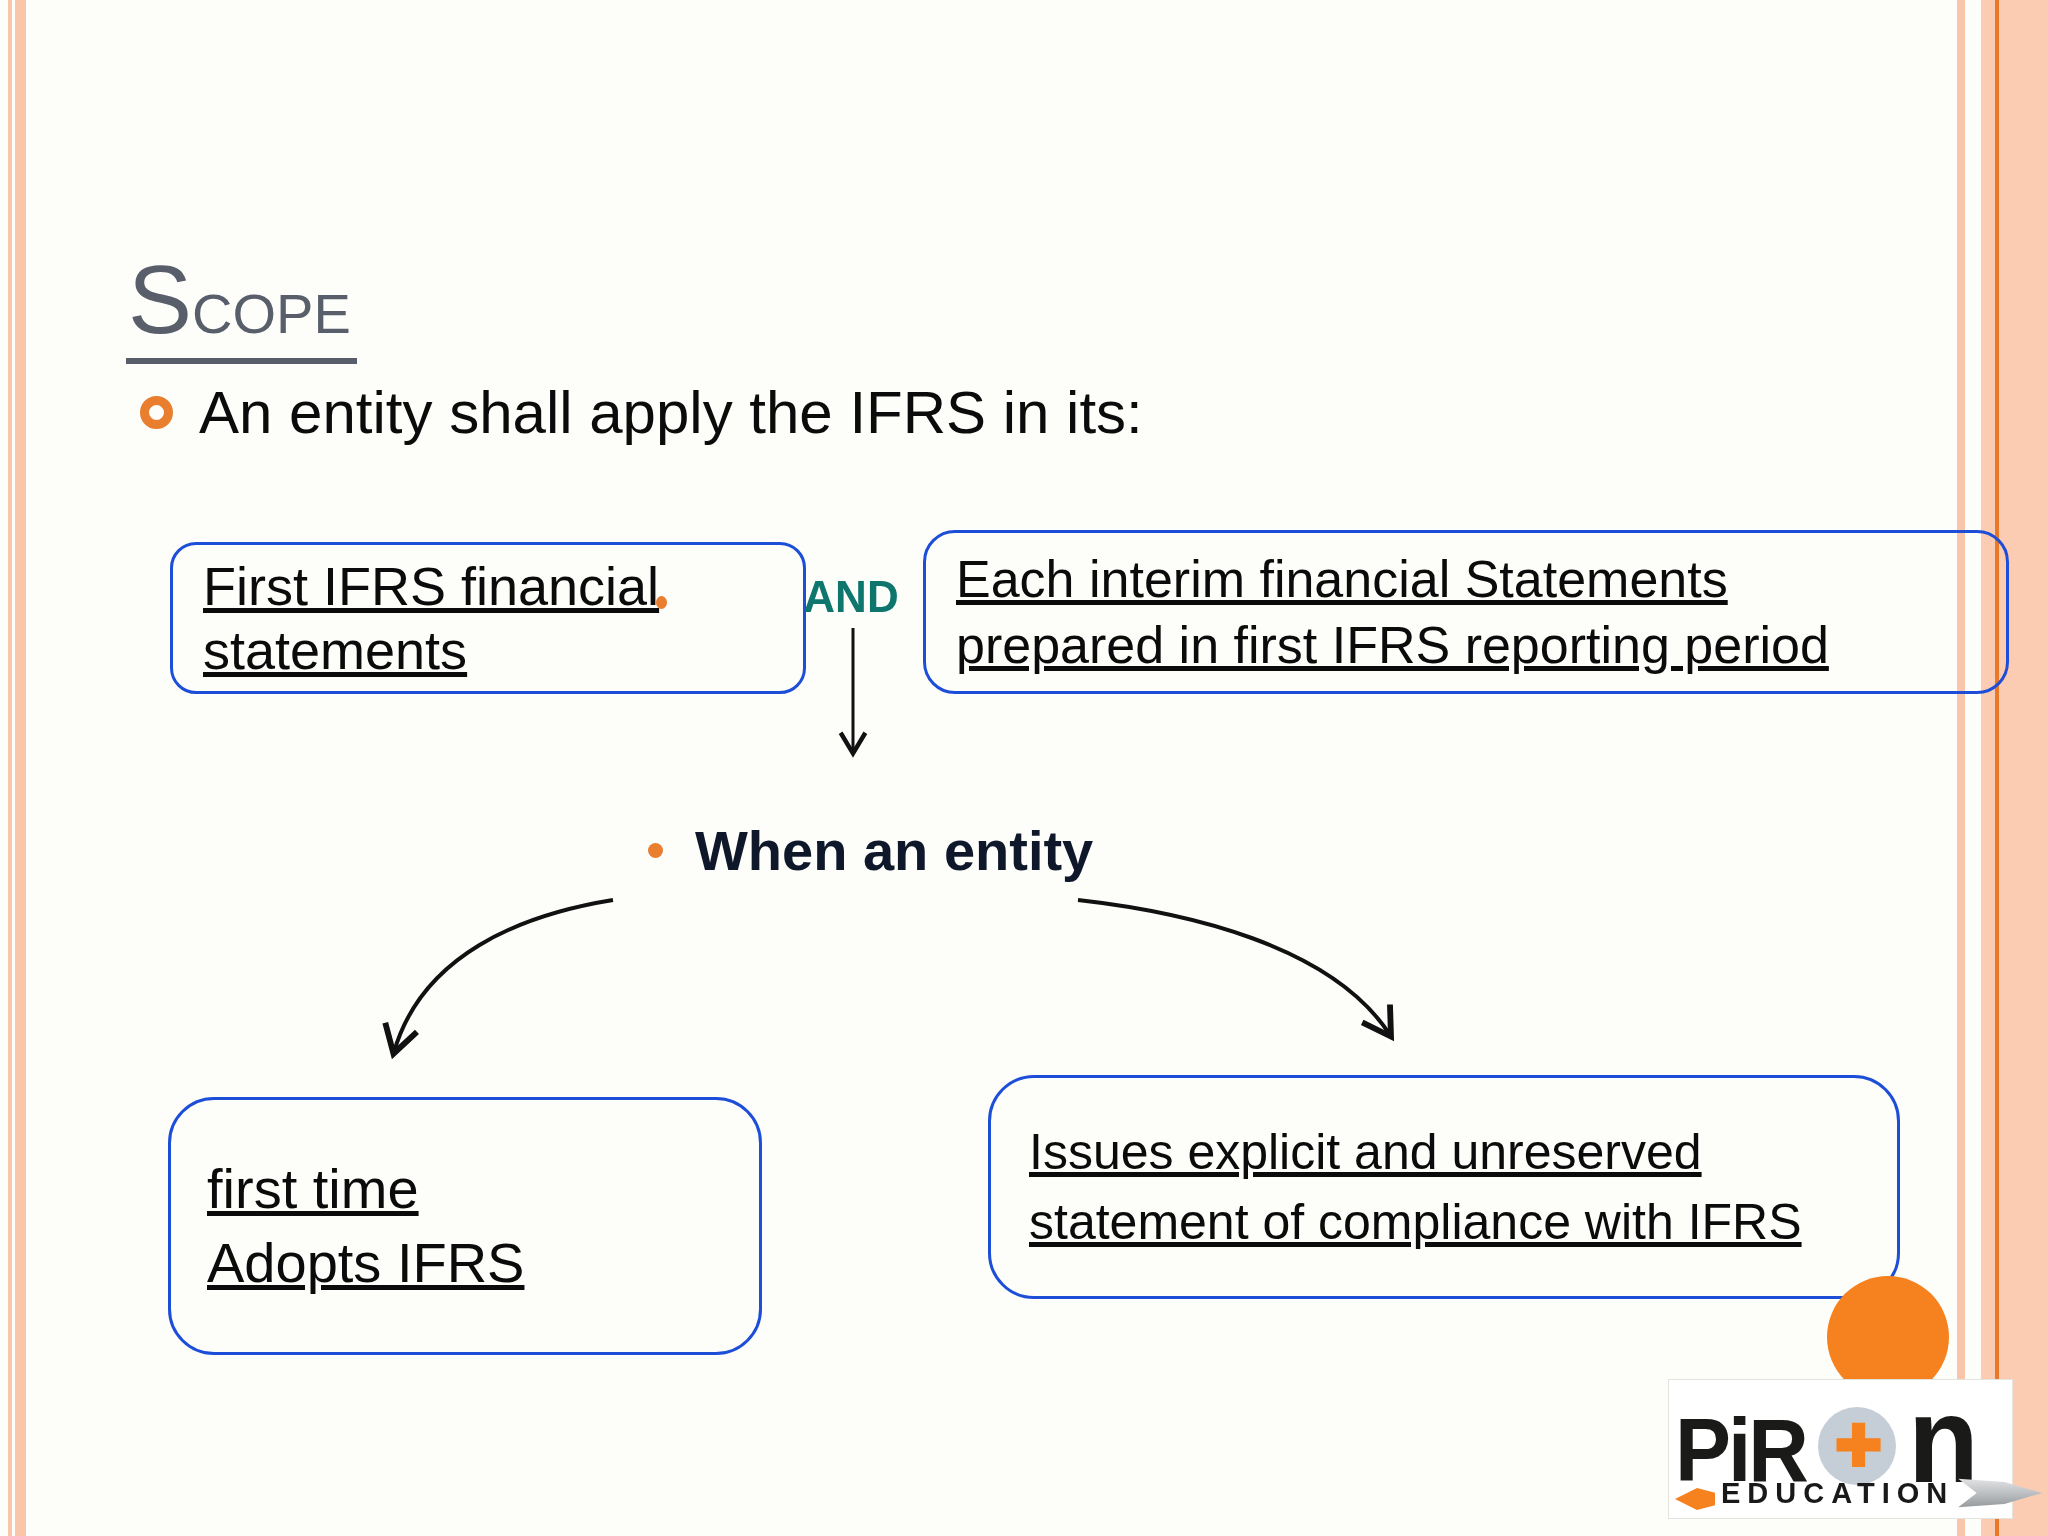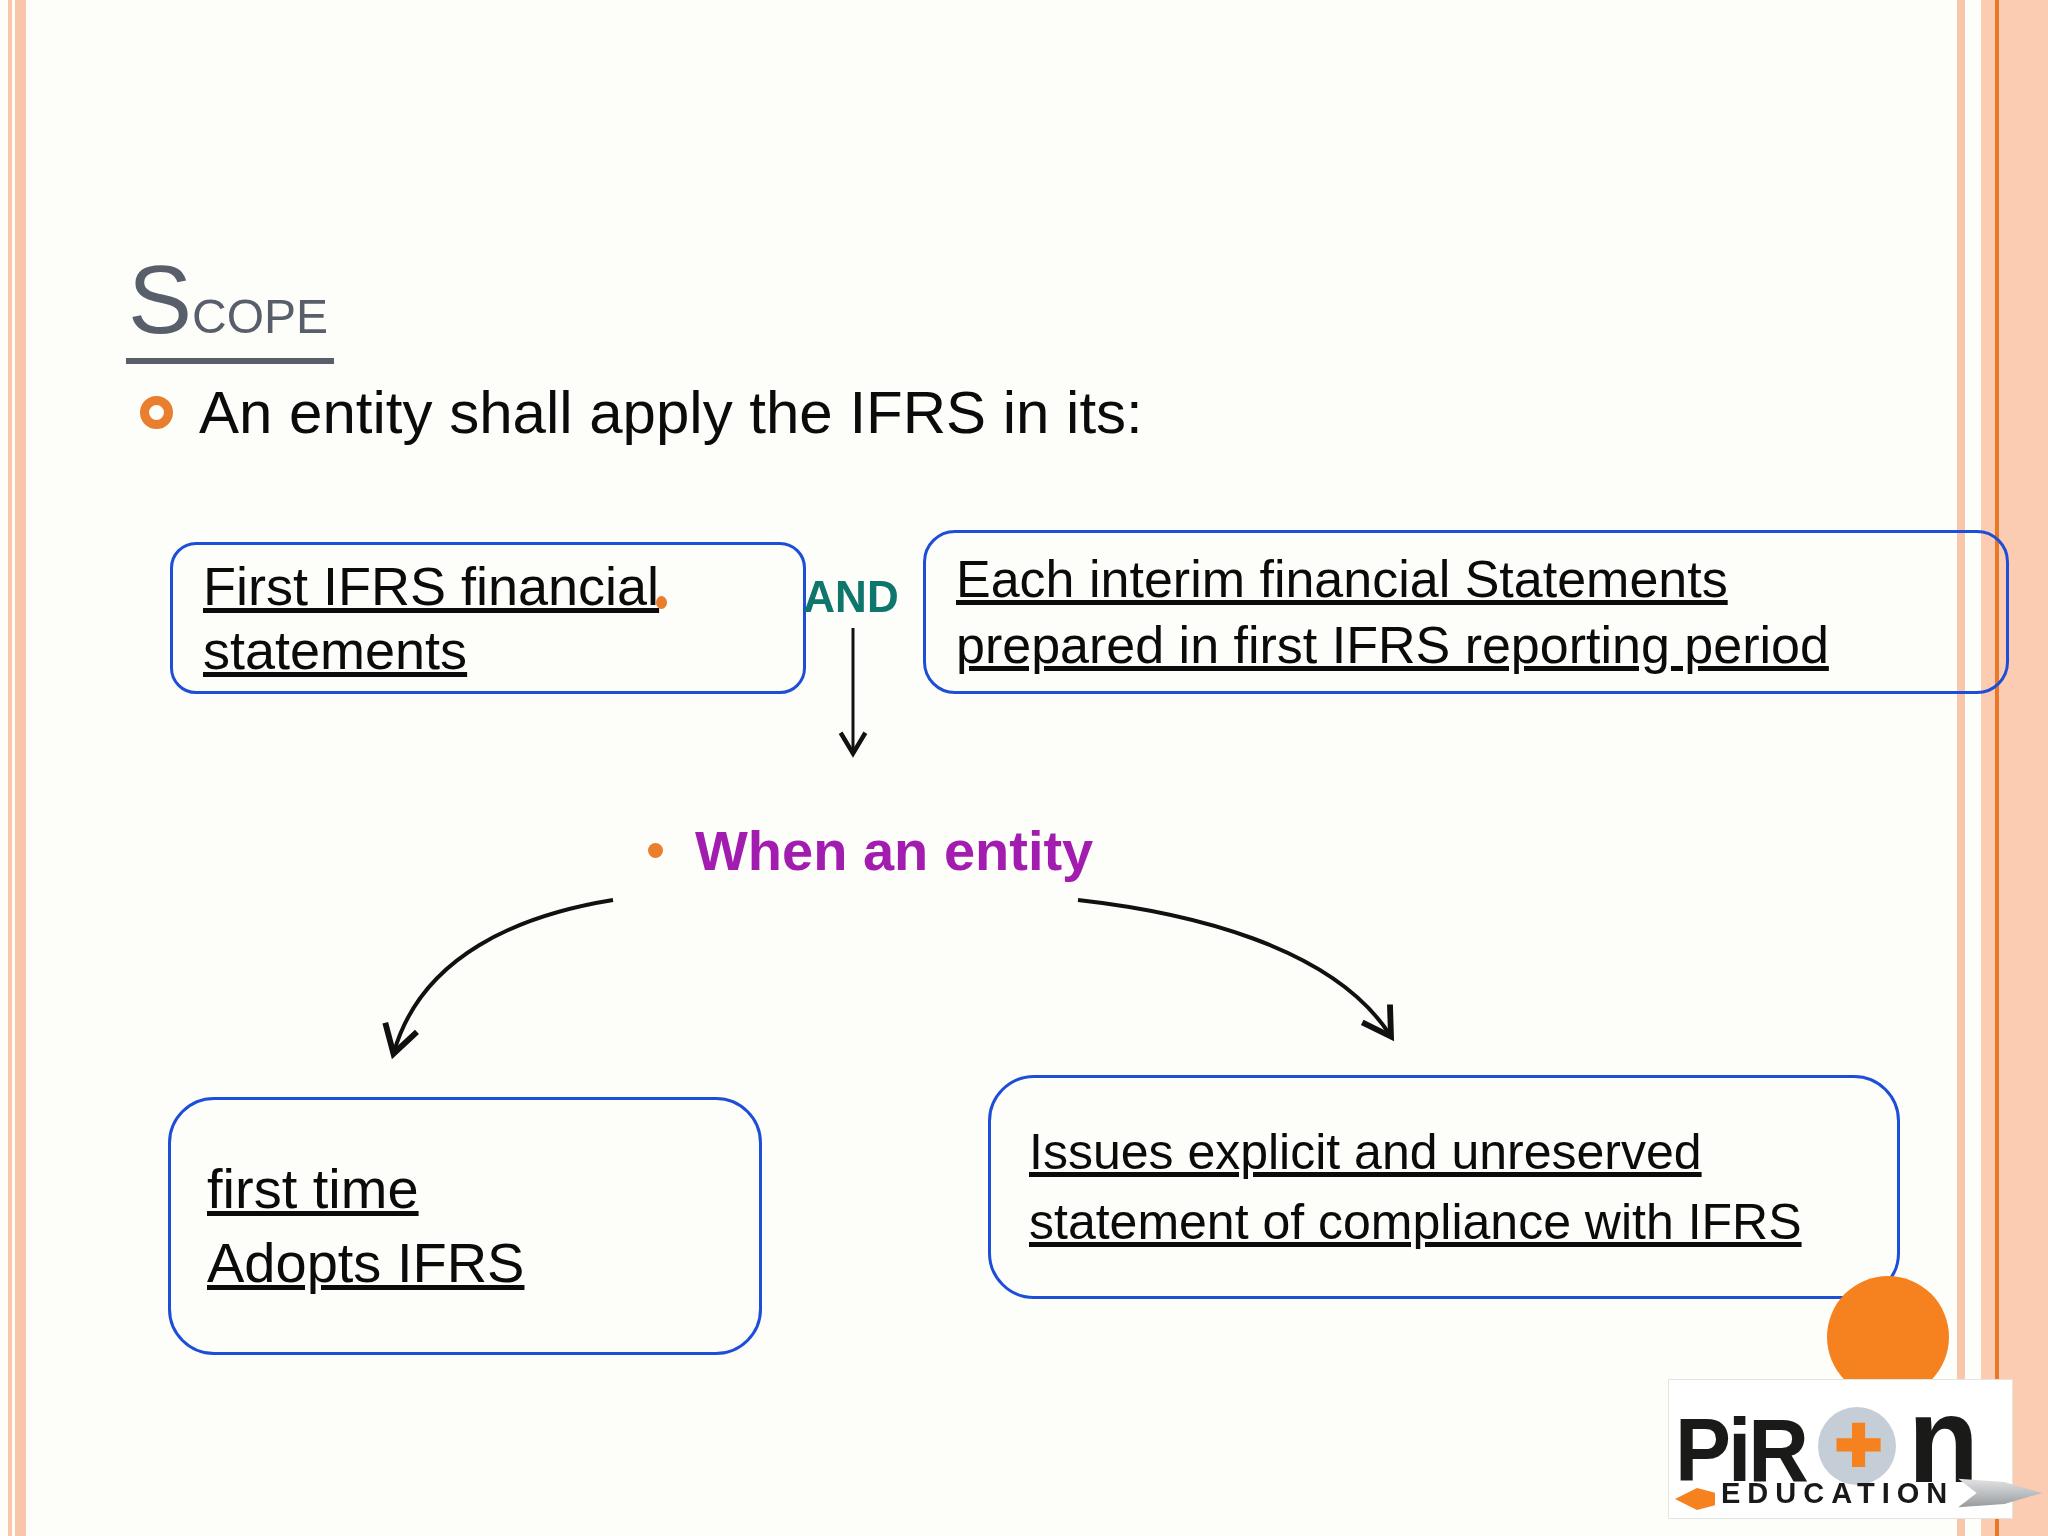--- a/index.html
+++ b/index.html
@@ -21,21 +21,21 @@
   
   .title{
     position:absolute;left:126px;top:252px;
     color:#585f6b;
     border-bottom:6px solid #585f6b;
     padding:0 6px 10px 2px;
     line-height:1;
     white-space:nowrap;
   }
   .title .cap{font-size:96px;}
-  .title .rest{font-size:48px;}
+  .title .rest{font-size:56px;}
 
   
   .intro{position:absolute;left:140px;top:378px;display:flex;align-items:center;}
   .ring-bullet{
     width:15px;height:15px;border:9px solid #e87e2e;border-radius:50%;
     margin-right:26px;flex:0 0 auto;
   }
   .intro-text{font-size:60px;color:#0b0b0b;white-space:nowrap;}
 
   
@@ -63,21 +63,21 @@
   }
 
   .stray-dot{
     position:absolute;left:656px;top:596px;width:11px;height:13px;
     background:#e87e2e;border-radius:50%;
   }
 
   
   .when{position:absolute;left:648px;top:818px;display:flex;align-items:center;}
   .dot-bullet{width:15px;height:15px;border-radius:50%;background:#e87e2e;margin-right:32px;flex:0 0 auto;}
-  .when-text{font-size:56px;font-weight:bold;color:#a21caf;white-space:nowrap;}
+  .when-text{font-size:56px;font-weight:bold;color:#0f172a;white-space:nowrap;}
 
   
   .arrows{position:absolute;left:0;top:0;width:2048px;height:1536px;pointer-events:none;}
 
   
   .logo-circle{
     position:absolute;left:1827px;top:1276px;width:122px;height:122px;
     border-radius:50%;background:#f5821f;
   }
   .logo-box{

